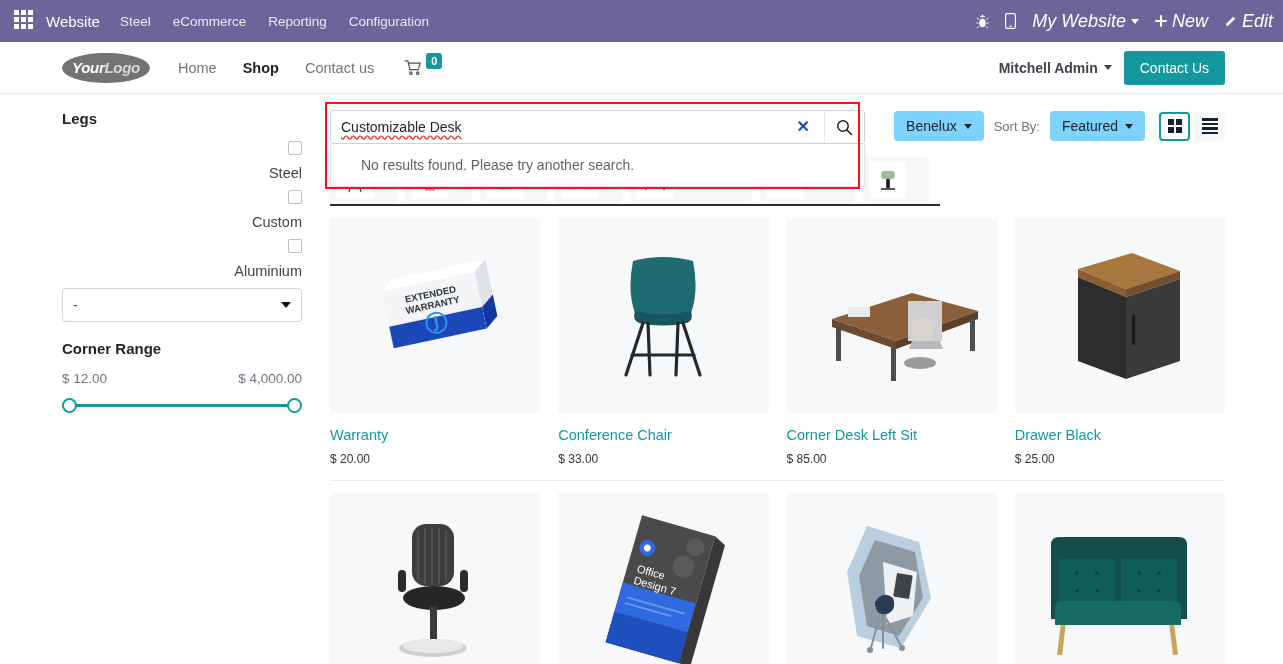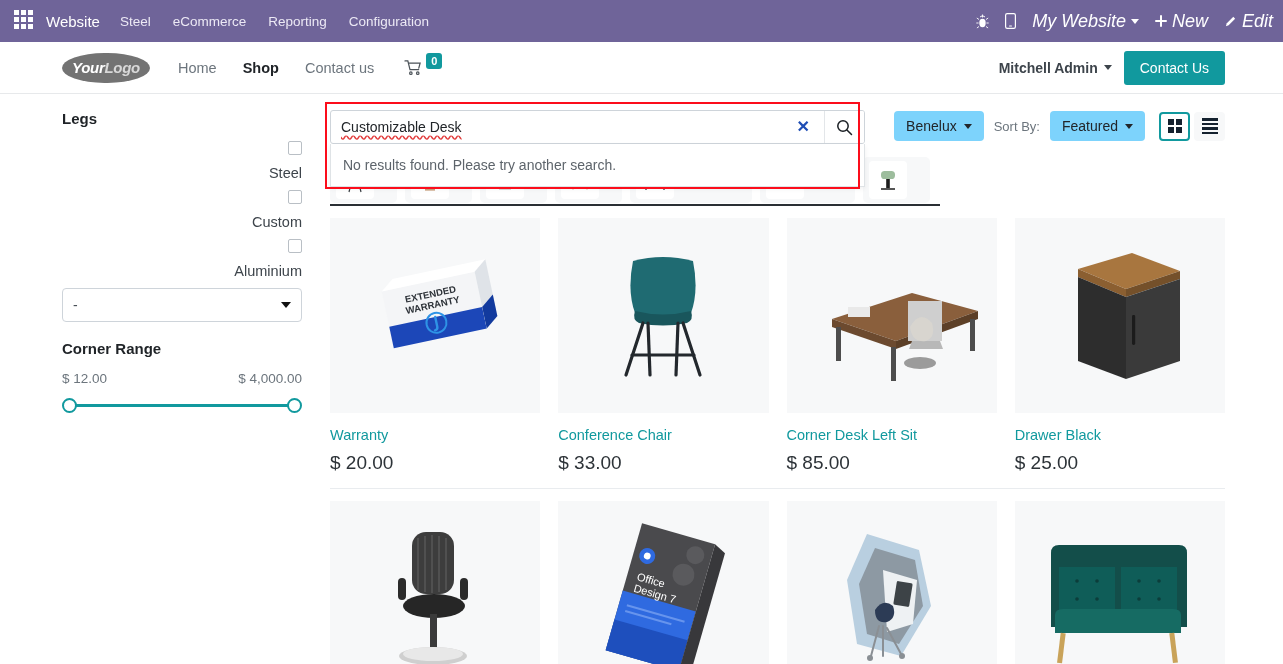--- a/index.html
+++ b/index.html
@@ -191,21 +191,21 @@
     display: flex; align-items: center; justify-content: center;
     background: #ffffff;
     cursor: pointer;
   }
   .dropdown-results {
     position: absolute;
     top: 34px; left: 0; right: 0;
     background: #ffffff;
     border: 1px solid #dfe3e6;
     border-top: none;
-    padding: 13px 12px;
+    padding: 13px 30px;
     font-size: 14px;
     color: #5d646b;
     z-index: 40;
     box-shadow: 0 2px 5px rgba(0,0,0,.06);
   }
   .redbox {
     position: absolute;
     left: -5px; top: -8px;
     width: 535px; height: 87px;
     border: 2px solid #fc0d1b;
@@ -287,21 +287,21 @@
   }
   .card-img svg { display: block; }
   .card-name {
     display: block;
     margin-top: 14px;
     font-size: 14.5px;
     color: #11999e;
     text-decoration: none;
     cursor: pointer;
   }
-  .card-price { margin-top: 9px; font-size: 19px; color: #2d3338; }
+  .card-price { margin-top: 9px; font-size: 12px; color: #2d3338; }
   .row-sep { height: 1px; background: #e9ecef; grid-column: 1 / -1; margin-bottom: 12px; }
 </style>
 </head>
 <body>
 
 <div class="odoo-topbar">
   <div class="apps-grid">
     <i></i>
       <i></i>
       <i></i>

